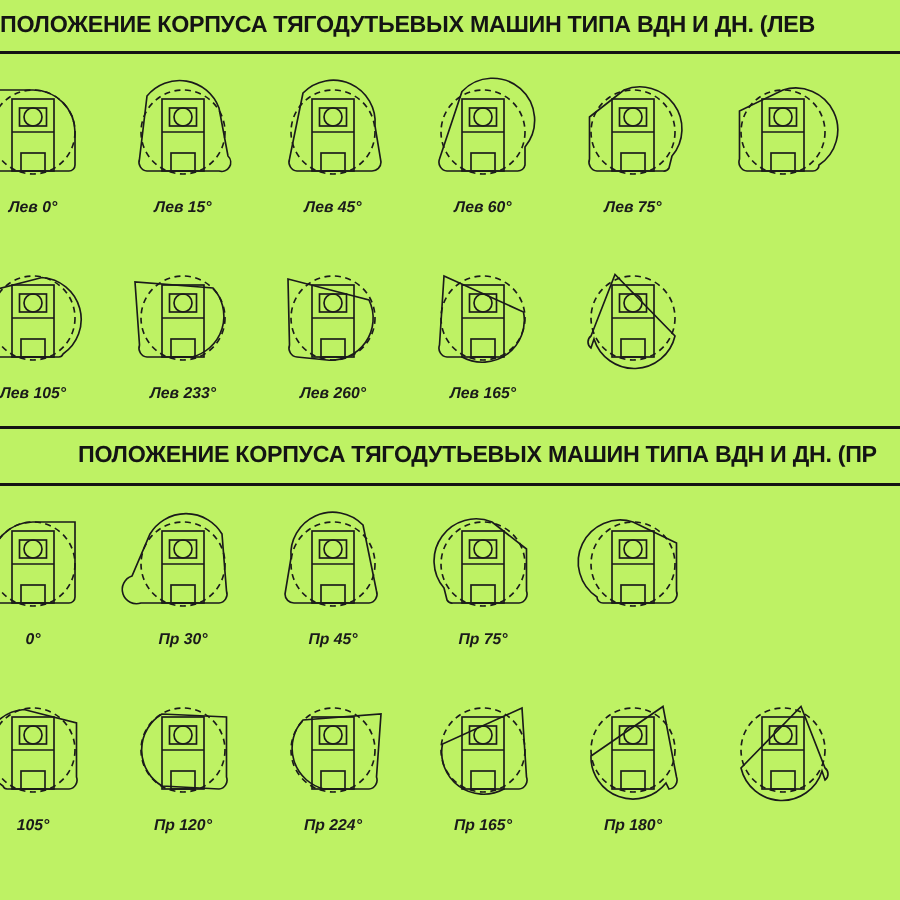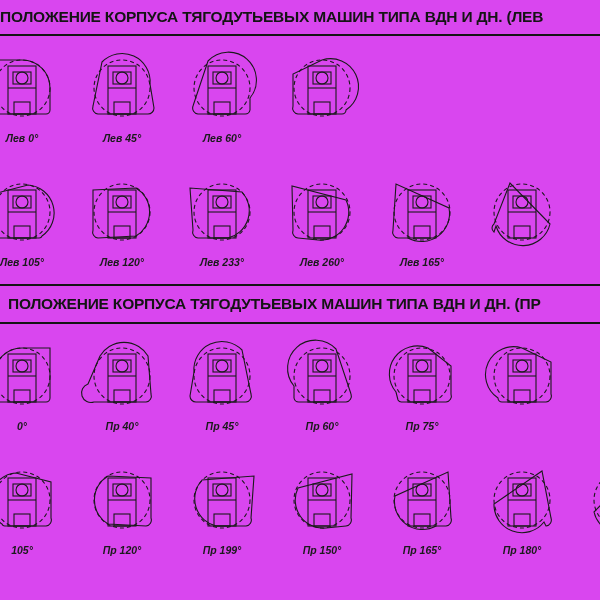--- a/index.html
+++ b/index.html
@@ -11,21 +11,21 @@
     width: 600px;
     height: 600px;
     overflow: hidden;
     font-family: "Liberation Sans", sans-serif;
     color: #1a1a1a;
   }
   .page {
     position: relative;
     width: 600px;
     height: 600px;
-    background: #d946ef;
+    background: #bef264;
     overflow: hidden;
   }
 
   
   .section-title {
     font-family: "Liberation Sans", sans-serif;
     font-weight: bold;
     font-size: 15.5px;
     letter-spacing: -0.2px;
     white-space: nowrap;
@@ -102,20 +102,36 @@
             <rect x="41" y="24" width="18" height="12"></rect>
             <circle cx="50" cy="30" r="6"></circle>
             <line x1="36" y1="40" x2="64" y2="40"></line>
             <rect x="42" y="54" width="16" height="12"></rect>
           </g>
         </svg>
       </div>
       <div class="caption">Лев 0°</div>
     </div>
 
+    <div class="cell">
+      <div class="fig">
+        <svg viewBox="0 0 100 88" xmlns="http://www.w3.org/2000/svg">
+          <g fill="none" stroke="#1a1a1a" stroke-width="1.1">
+            <circle cx="50" cy="40" r="28" stroke-dasharray="4 3"></circle>
+            <path d="M26 16 A28 28 0 0 1 74 24 L80 56 A6 6 0 0 1 74 66 L26 66 A6 6 0 0 1 21 58 Z"></path>
+            <rect x="36" y="18" width="28" height="48"></rect>
+            <rect x="41" y="24" width="18" height="12"></rect>
+            <circle cx="50" cy="30" r="6"></circle>
+            <line x1="36" y1="40" x2="64" y2="40"></line>
+            <rect x="42" y="54" width="16" height="12"></rect>
+          </g>
+        </svg>
+      </div>
+      <div class="caption">Лев 15°</div>
+    </div>
 
 
     <div class="cell">
       <div class="fig">
         <svg viewBox="0 0 100 88" xmlns="http://www.w3.org/2000/svg">
           <g fill="none" stroke="#1a1a1a" stroke-width="1.1">
             <circle cx="50" cy="40" r="28" stroke-dasharray="4 3"></circle>
             <path d="M30 14 A28 28 0 0 1 78 36 L82 60 A6 6 0 0 1 76 66 L26 66 A6 6 0 0 1 21 58 Z"></path>
             <rect x="36" y="18" width="28" height="48"></rect>
             <rect x="41" y="24" width="18" height="12"></rect>
@@ -138,20 +154,36 @@
             <rect x="41" y="24" width="18" height="12"></rect>
             <circle cx="50" cy="30" r="6"></circle>
             <line x1="36" y1="40" x2="64" y2="40"></line>
             <rect x="42" y="54" width="16" height="12"></rect>
           </g>
         </svg>
       </div>
       <div class="caption">Лев 60°</div>
     </div>
 
+    <div class="cell">
+      <div class="fig">
+        <svg viewBox="0 0 100 88" xmlns="http://www.w3.org/2000/svg">
+          <g fill="none" stroke="#1a1a1a" stroke-width="1.1">
+            <circle cx="50" cy="40" r="28" stroke-dasharray="4 3"></circle>
+            <path d="M44 12 A28 28 0 0 1 76 56 L74 64 A4 4 0 0 1 70 66 L26 66 A6 6 0 0 1 21 58 L21 30 Z"></path>
+            <rect x="36" y="18" width="28" height="48"></rect>
+            <rect x="41" y="24" width="18" height="12"></rect>
+            <circle cx="50" cy="30" r="6"></circle>
+            <line x1="36" y1="40" x2="64" y2="40"></line>
+            <rect x="42" y="54" width="16" height="12"></rect>
+          </g>
+        </svg>
+      </div>
+      <div class="caption">Лев 75°</div>
+    </div>
 
     <div class="cell">
       <div class="fig">
         <svg viewBox="0 0 100 88" xmlns="http://www.w3.org/2000/svg">
           <g fill="none" stroke="#1a1a1a" stroke-width="1.1">
             <circle cx="50" cy="40" r="28" stroke-dasharray="4 3"></circle>
             <path d="M50 12 A28 28 0 0 1 74 62 A4 4 0 0 1 70 66 L26 66 A6 6 0 0 1 21 58 L21 26 Z"></path>
             <rect x="36" y="18" width="28" height="48"></rect>
             <rect x="41" y="24" width="18" height="12"></rect>
             <circle cx="50" cy="30" r="6"></circle>
@@ -176,36 +208,20 @@
             <rect x="41" y="24" width="18" height="12"></rect>
             <circle cx="50" cy="30" r="6"></circle>
             <line x1="36" y1="40" x2="64" y2="40"></line>
             <rect x="42" y="54" width="16" height="12"></rect>
           </g>
         </svg>
       </div>
       <div class="caption">Лев 105°</div>
     </div>
 
-    <div class="cell">
-      <div class="fig">
-        <svg viewBox="0 0 100 88" xmlns="http://www.w3.org/2000/svg">
-          <g fill="none" stroke="#1a1a1a" stroke-width="1.1">
-            <circle cx="50" cy="40" r="28" stroke-dasharray="4 3"></circle>
-            <path d="M64 16 A28 28 0 0 1 64 64 L26 66 A6 6 0 0 1 21 58 L21 18 Z"></path>
-            <rect x="36" y="18" width="28" height="48"></rect>
-            <rect x="41" y="24" width="18" height="12"></rect>
-            <circle cx="50" cy="30" r="6"></circle>
-            <line x1="36" y1="40" x2="64" y2="40"></line>
-            <rect x="42" y="54" width="16" height="12"></rect>
-          </g>
-        </svg>
-      </div>
-      <div class="caption">Лев 120°</div>
-    </div>
 
     <div class="cell">
       <div class="fig">
         <svg viewBox="0 0 100 88" xmlns="http://www.w3.org/2000/svg">
           <g fill="none" stroke="#1a1a1a" stroke-width="1.1">
             <circle cx="50" cy="40" r="28" stroke-dasharray="4 3"></circle>
             <path d="M70 20 A28 28 0 0 1 56 66 L26 66 A6 6 0 0 1 21 58 L18 16 Z"></path>
             <rect x="36" y="18" width="28" height="48"></rect>
             <rect x="41" y="24" width="18" height="12"></rect>
             <circle cx="50" cy="30" r="6"></circle>
@@ -267,21 +283,21 @@
         </svg>
       </div>
       <div class="caption"></div>
     </div>
   </div>
 
   <div class="hdr-block" style="top:284px;">
     <div class="rule thin"></div>
   </div>
   <div class="hdr-block" style="top:295px;">
-    <div class="section-title" style="padding-left:8px;">ПОЛОЖЕНИЕ КОРПУСА ТЯГОДУТЬЕВЫХ МАШИН ТИПА ВДН И ДН. (ПР</div>
+    <div class="section-title" style="padding-left:8px;margin-left:44px;">ПОЛОЖЕНИЕ КОРПУСА ТЯГОДУТЬЕВЫХ МАШИН ТИПА ВДН И ДН. (ПР</div>
   </div>
   <div class="hdr-block" style="top:322px;">
     <div class="rule"></div>
   </div>
 
   <div class="hdr-block row" style="top:336px; left:-28px; width:740px;">
 
     <div class="cell">
       <div class="fig">
         <svg viewBox="0 0 100 88" xmlns="http://www.w3.org/2000/svg">
@@ -307,56 +323,40 @@
             <circle cx="50" cy="40" r="28" stroke-dasharray="4 3"></circle>
             <path d="M76 20 A28 28 0 0 0 28 20 L16 48 A6 6 0 0 0 22 66 L74 66 A6 6 0 0 0 79 58 Z"></path>
             <rect x="36" y="18" width="28" height="48"></rect>
             <rect x="41" y="24" width="18" height="12"></rect>
             <circle cx="50" cy="30" r="6"></circle>
             <line x1="36" y1="40" x2="64" y2="40"></line>
             <rect x="42" y="54" width="16" height="12"></rect>
           </g>
         </svg>
       </div>
-      <div class="caption">Пр 40°</div>
+      <div class="caption">Пр 30°</div>
     </div>
 
     <div class="cell">
       <div class="fig">
         <svg viewBox="0 0 100 88" xmlns="http://www.w3.org/2000/svg">
           <g fill="none" stroke="#1a1a1a" stroke-width="1.1">
             <circle cx="50" cy="40" r="28" stroke-dasharray="4 3"></circle>
             <path d="M70 14 A28 28 0 0 0 22 36 L18 60 A6 6 0 0 0 24 66 L74 66 A6 6 0 0 0 79 58 Z"></path>
             <rect x="36" y="18" width="28" height="48"></rect>
             <rect x="41" y="24" width="18" height="12"></rect>
             <circle cx="50" cy="30" r="6"></circle>
             <line x1="36" y1="40" x2="64" y2="40"></line>
             <rect x="42" y="54" width="16" height="12"></rect>
           </g>
         </svg>
       </div>
       <div class="caption">Пр 45°</div>
     </div>
 
-    <div class="cell">
-      <div class="fig">
-        <svg viewBox="0 0 100 88" xmlns="http://www.w3.org/2000/svg">
-          <g fill="none" stroke="#1a1a1a" stroke-width="1.1">
-            <circle cx="50" cy="40" r="28" stroke-dasharray="4 3"></circle>
-            <path d="M64 13 A28 28 0 0 0 22 50 L22 62 A5 5 0 0 0 27 66 L74 66 A6 6 0 0 0 79 58 Z"></path>
-            <rect x="36" y="18" width="28" height="48"></rect>
-            <rect x="41" y="24" width="18" height="12"></rect>
-            <circle cx="50" cy="30" r="6"></circle>
-            <line x1="36" y1="40" x2="64" y2="40"></line>
-            <rect x="42" y="54" width="16" height="12"></rect>
-          </g>
-        </svg>
-      </div>
-      <div class="caption">Пр 60°</div>
-    </div>
 
     <div class="cell">
       <div class="fig">
         <svg viewBox="0 0 100 88" xmlns="http://www.w3.org/2000/svg">
           <g fill="none" stroke="#1a1a1a" stroke-width="1.1">
             <circle cx="50" cy="40" r="28" stroke-dasharray="4 3"></circle>
             <path d="M56 12 A28 28 0 0 0 24 56 L26 64 A4 4 0 0 0 30 66 L74 66 A6 6 0 0 0 79 58 L79 30 Z"></path>
             <rect x="36" y="18" width="28" height="48"></rect>
             <rect x="41" y="24" width="18" height="12"></rect>
             <circle cx="50" cy="30" r="6"></circle>
@@ -429,39 +429,23 @@
             <circle cx="50" cy="40" r="28" stroke-dasharray="4 3"></circle>
             <path d="M30 20 A28 28 0 0 0 44 66 L74 66 A6 6 0 0 0 79 58 L82 16 Z"></path>
             <rect x="36" y="18" width="28" height="48"></rect>
             <rect x="41" y="24" width="18" height="12"></rect>
             <circle cx="50" cy="30" r="6"></circle>
             <line x1="36" y1="40" x2="64" y2="40"></line>
             <rect x="42" y="54" width="16" height="12"></rect>
           </g>
         </svg>
       </div>
-      <div class="caption">Пр 199°</div>
-    </div>
-
-    <div class="cell">
-      <div class="fig">
-        <svg viewBox="0 0 100 88" xmlns="http://www.w3.org/2000/svg">
-          <g fill="none" stroke="#1a1a1a" stroke-width="1.1">
-            <circle cx="50" cy="40" r="28" stroke-dasharray="4 3"></circle>
-            <path d="M26 28 A28 28 0 0 0 54 68 L74 66 A6 6 0 0 0 79 58 L80 14 Z"></path>
-            <rect x="36" y="18" width="28" height="48"></rect>
-            <rect x="41" y="24" width="18" height="12"></rect>
-            <circle cx="50" cy="30" r="6"></circle>
-            <line x1="36" y1="40" x2="64" y2="40"></line>
-            <rect x="42" y="54" width="16" height="12"></rect>
-          </g>
-        </svg>
-      </div>
-      <div class="caption">Пр 150°</div>
-    </div>
+      <div class="caption">Пр 224°</div>
+    </div>
+
 
     <div class="cell">
       <div class="fig">
         <svg viewBox="0 0 100 88" xmlns="http://www.w3.org/2000/svg">
           <g fill="none" stroke="#1a1a1a" stroke-width="1.1">
             <circle cx="50" cy="40" r="28" stroke-dasharray="4 3"></circle>
             <path d="M23 36 A28 28 0 0 0 64 66 L74 66 A6 6 0 0 0 79 58 L76 12 Z"></path>
             <rect x="36" y="18" width="28" height="48"></rect>
             <rect x="41" y="24" width="18" height="12"></rect>
             <circle cx="50" cy="30" r="6"></circle>

